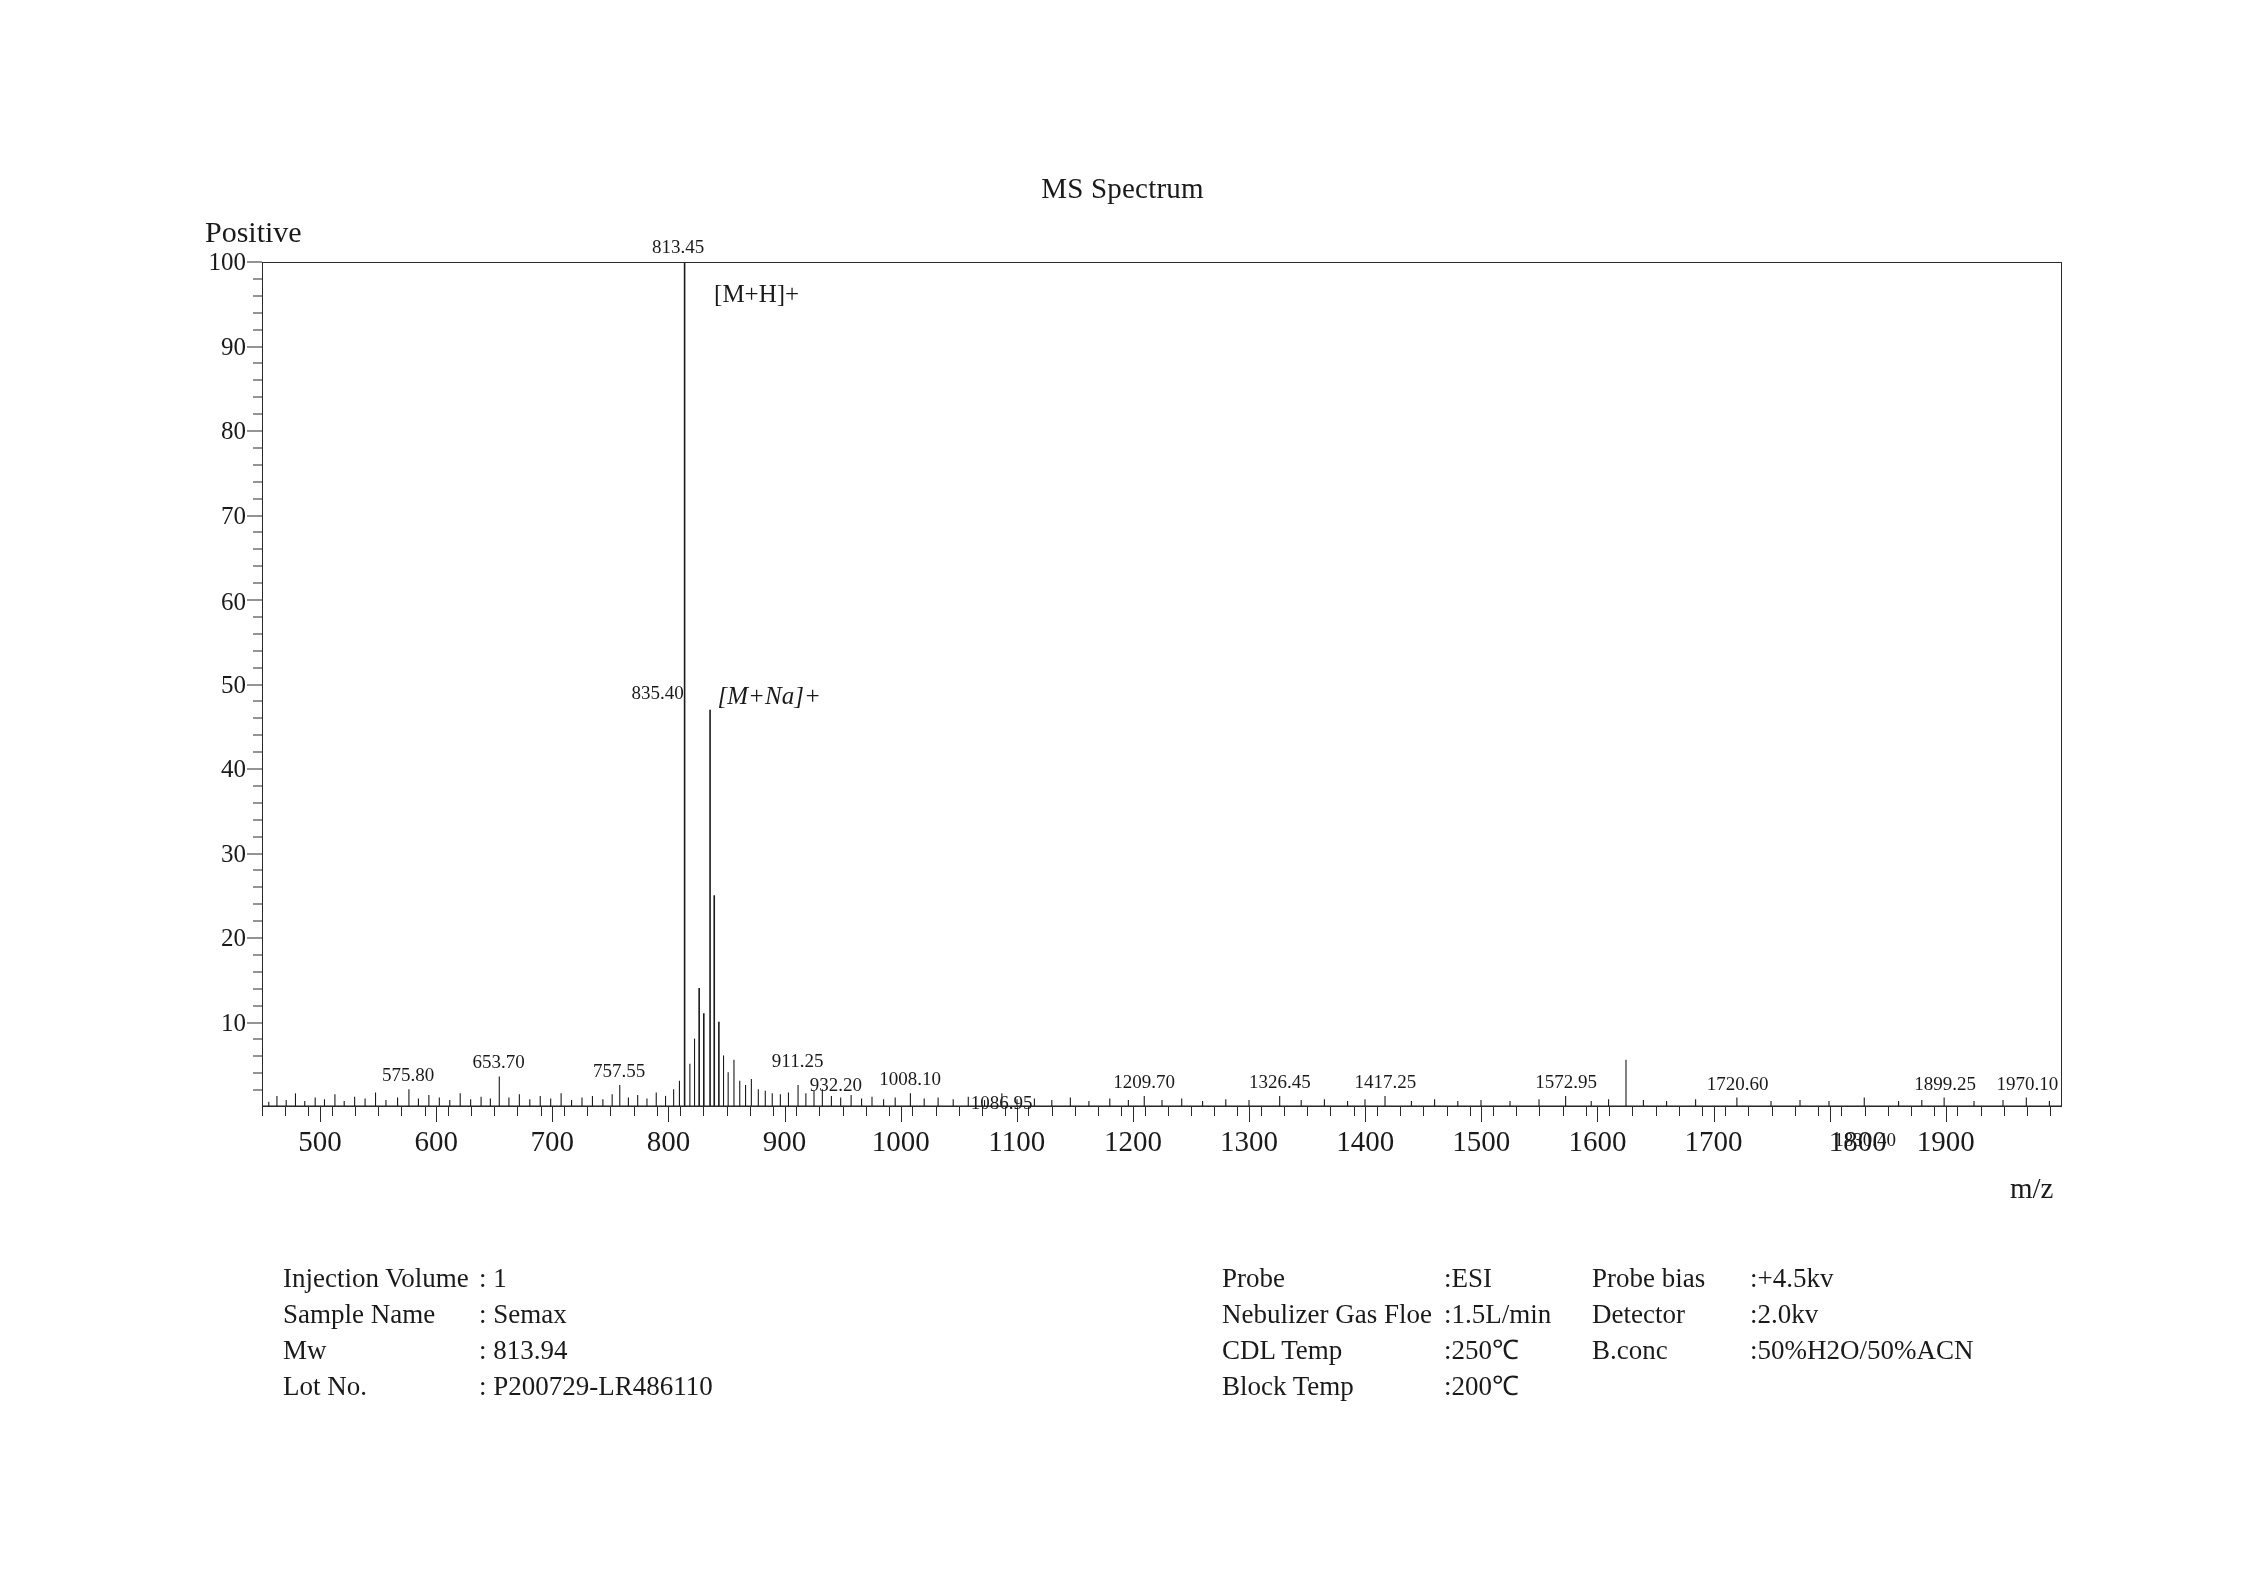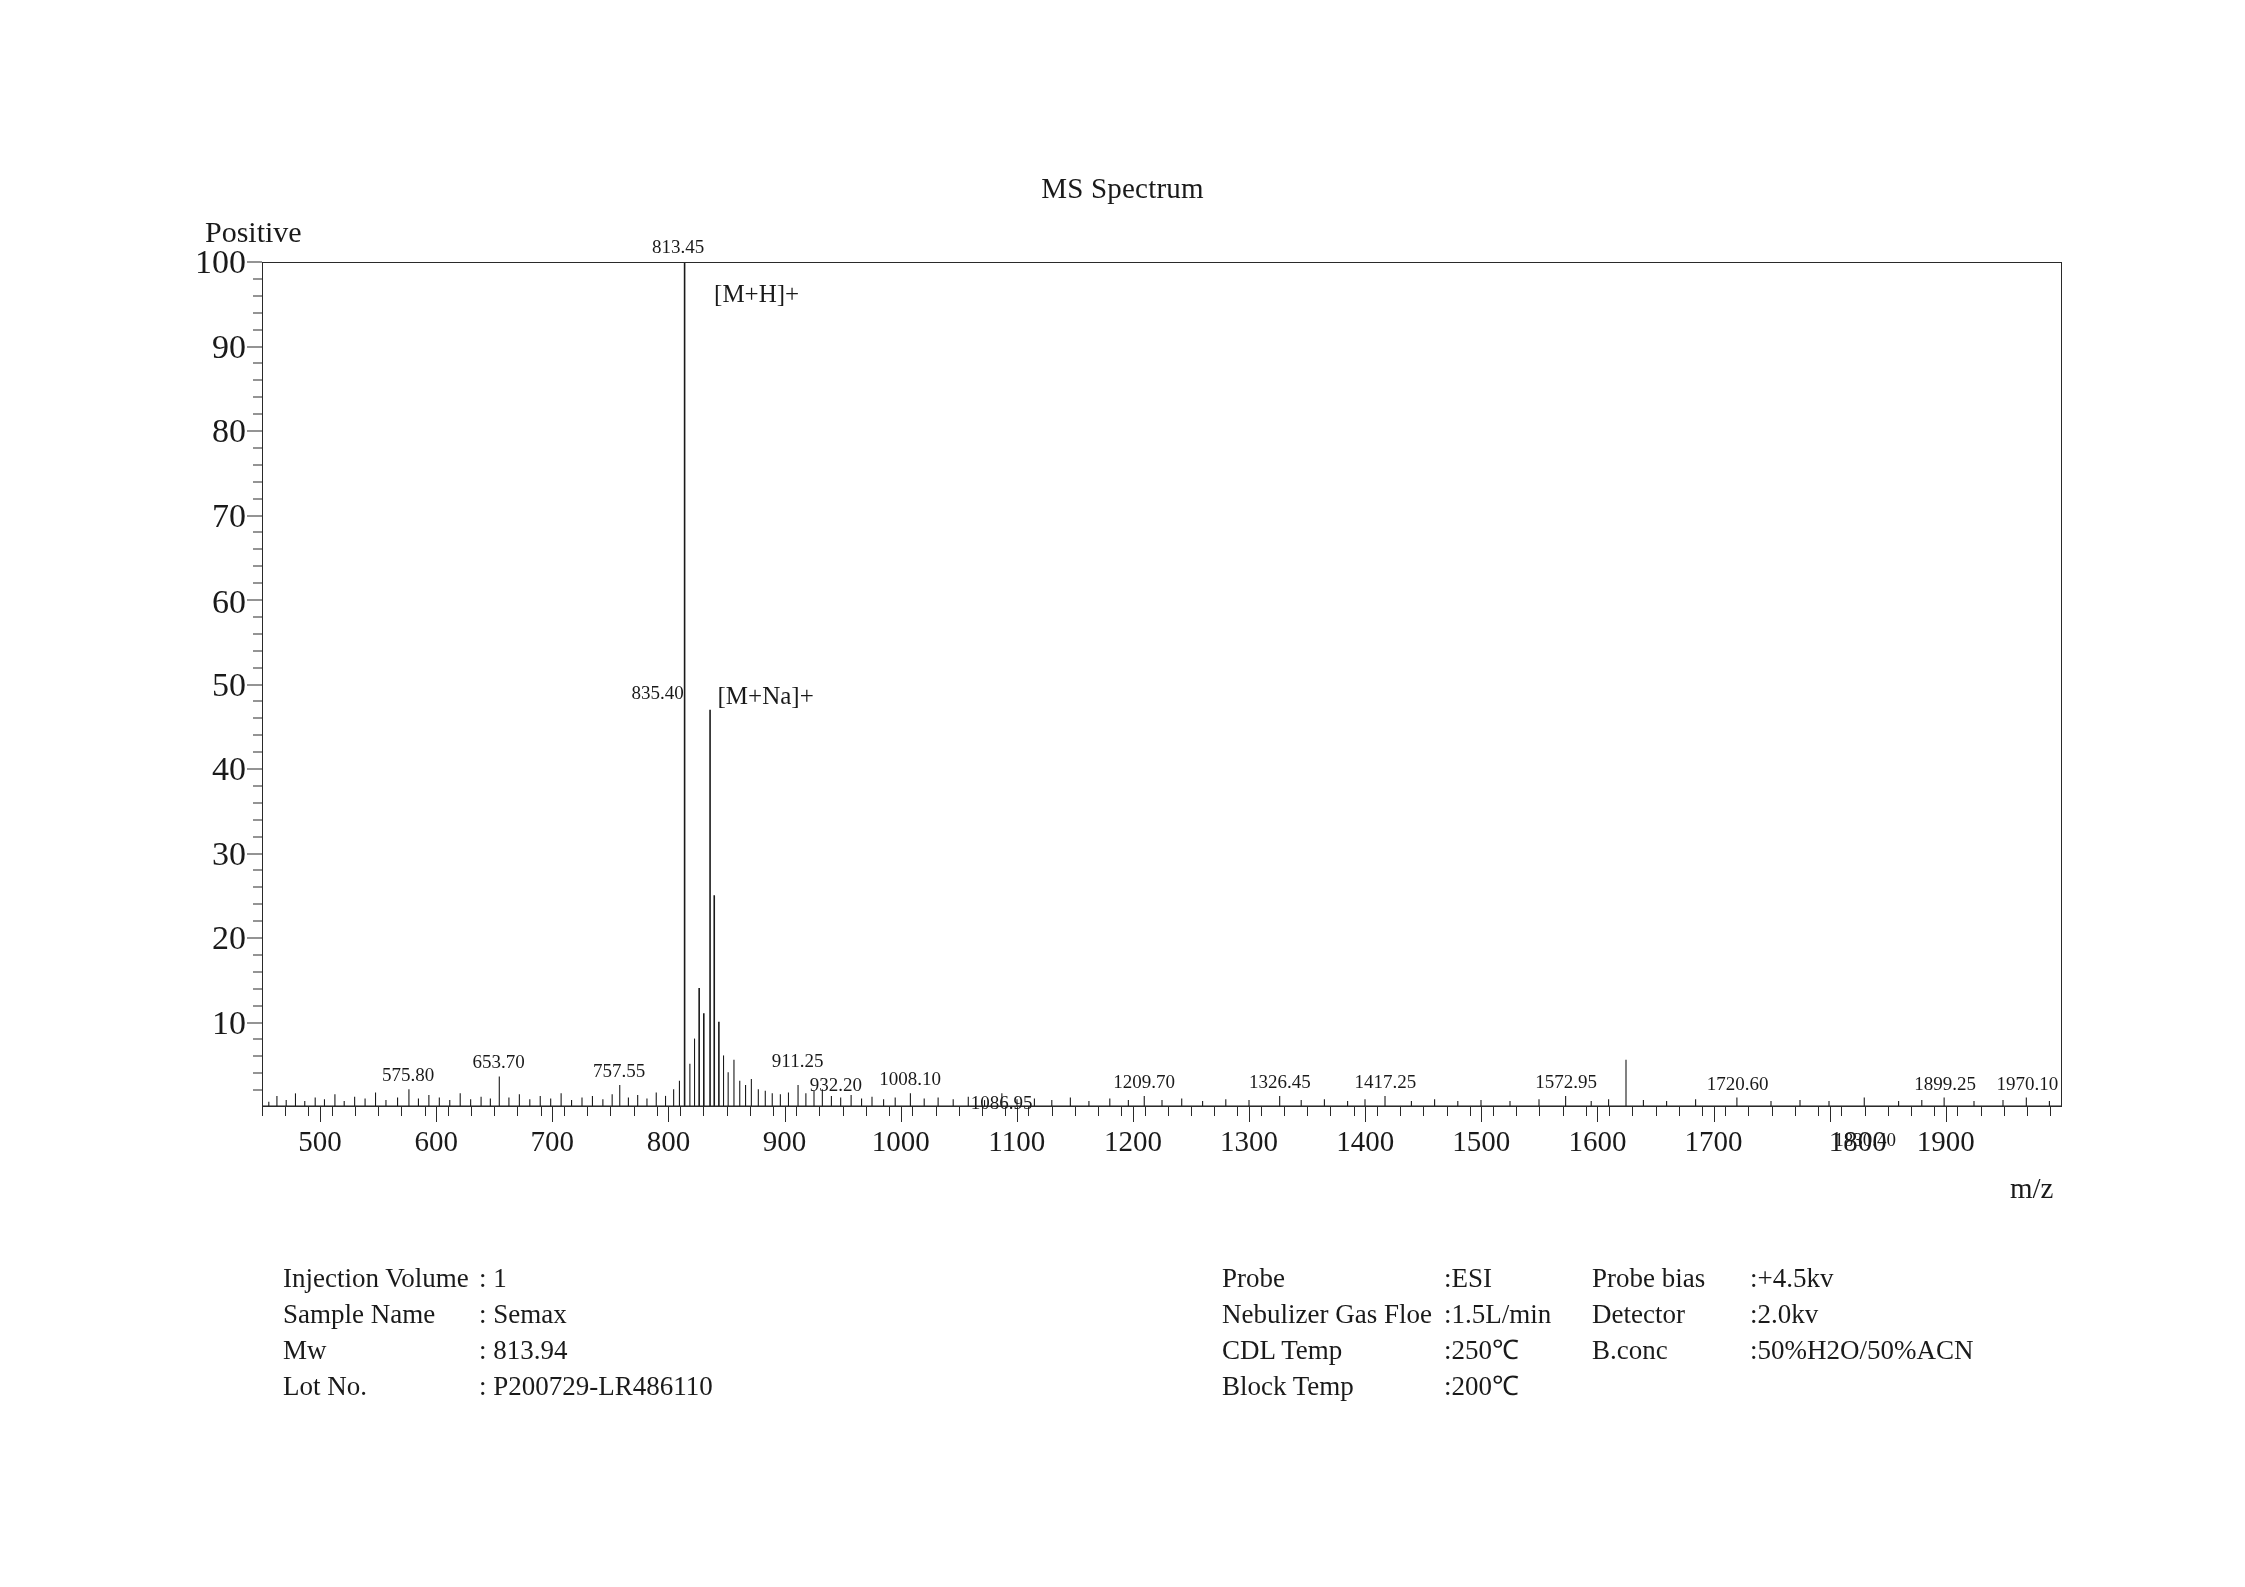--- a/index.html
+++ b/index.html
@@ -59,21 +59,21 @@
   #y-axis {
     position: absolute;
     left: 160px;
     top: 262px;
     width: 102px;
     height: 845px;
   }
   #y-axis .ylab {
     position: absolute;
     right: 16px;
-    font-size: 34px;
+    font-size: 25px;
     white-space: nowrap;
     transform: translateY(-50%);
     text-align: center;
   }
   #y-axis .ymajor {
     position: absolute;
     right: 0px;
     width: 15px;
     height: 0;
     border-top: 1.6px solid #2a2a2a;
@@ -498,21 +498,21 @@
       <div class="peak-label" style="left: 1385.26px; top: 1070.86px;">1417.25</div>
       <div class="peak-label" style="left: 1566.07px; top: 1070.86px;">1572.95</div>
       <div class="peak-label" style="left: 1737.54px; top: 1072.55px;">1720.60</div>
       <div class="peak-label" style="left: 1865.05px; top: 1129px; text-align: right;">1830.40</div>
       <div class="peak-label" style="left: 1945px; top: 1072.55px;">1899.25</div>
       <div class="peak-label" style="left: 2027.28px; top: 1072.55px;">1970.10</div>
     </div>
 
   <div id="annotation-layer">
       <div class="adduct-label" style="left: 714.071px; top: 280px;">[M+H]+</div>
-      <div class="adduct-label" style="left: 717.561px; top: 681.85px;">[M+Na]+</div>
+      <div class="adduct-label" style="left: 717.561px; top: 681.85px; font-style: italic;">[M+Na]+</div>
     </div>
 
   <div class="info-block" id="sample-info">
       <div class="info-row"><span class="info-key">Injection Volume</span><span class="info-val">: 1</span></div>
       <div class="info-row"><span class="info-key">Sample Name</span><span class="info-val">: Semax</span></div>
       <div class="info-row"><span class="info-key">Mw</span><span class="info-val">: 813.94</span></div>
       <div class="info-row"><span class="info-key">Lot No.</span><span class="info-val">: P200729-LR486110</span></div>
     </div>
 
   <div class="info-block" id="method-info">

